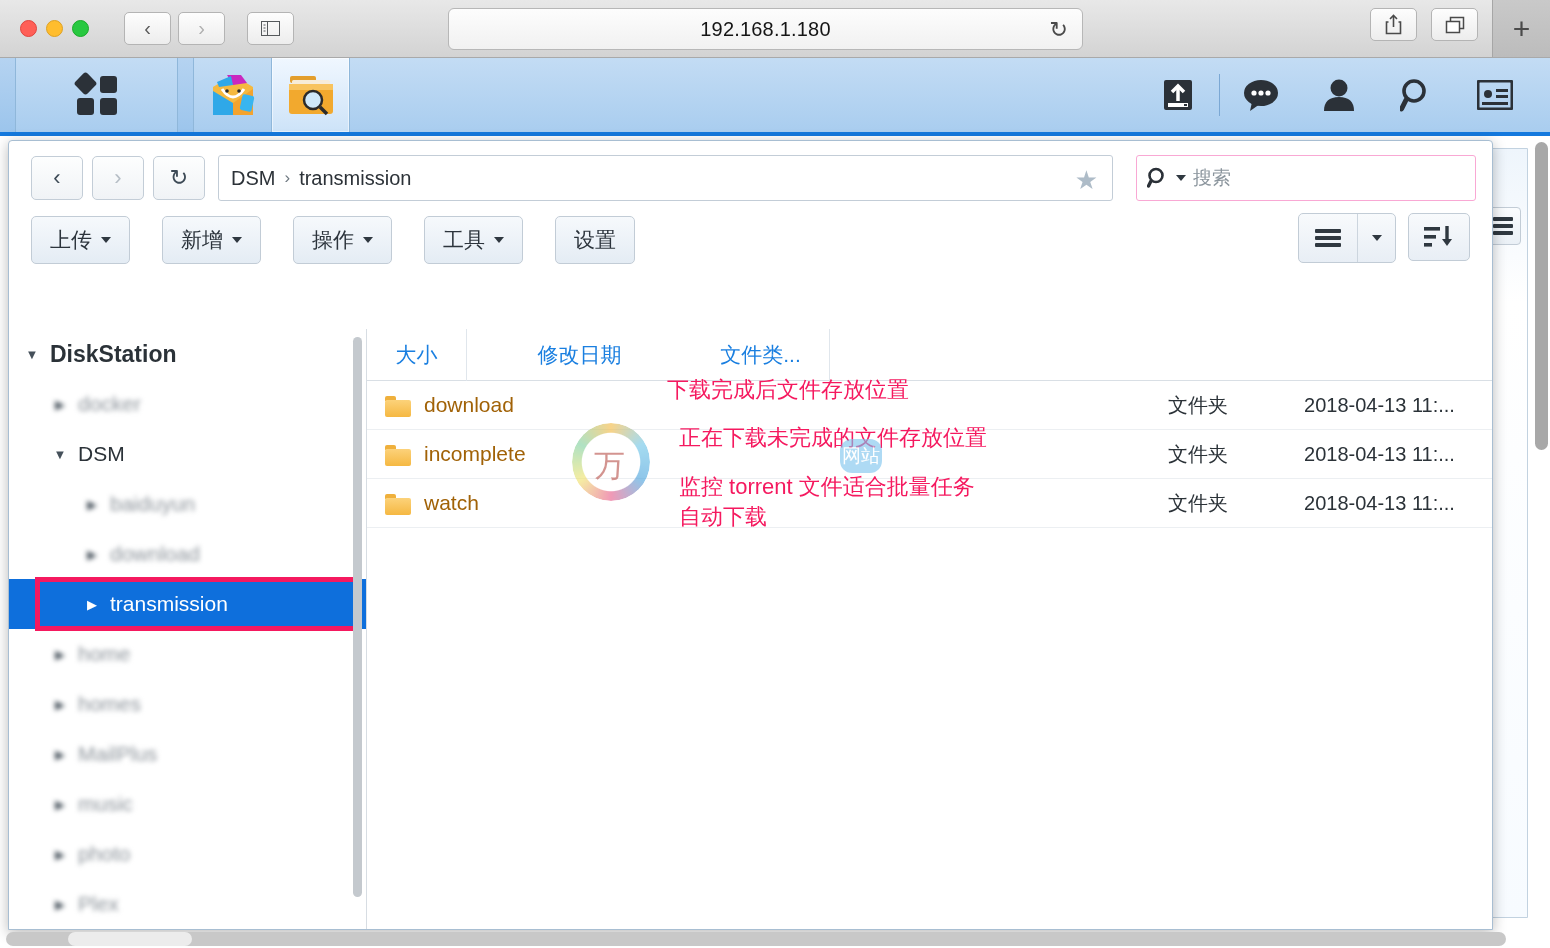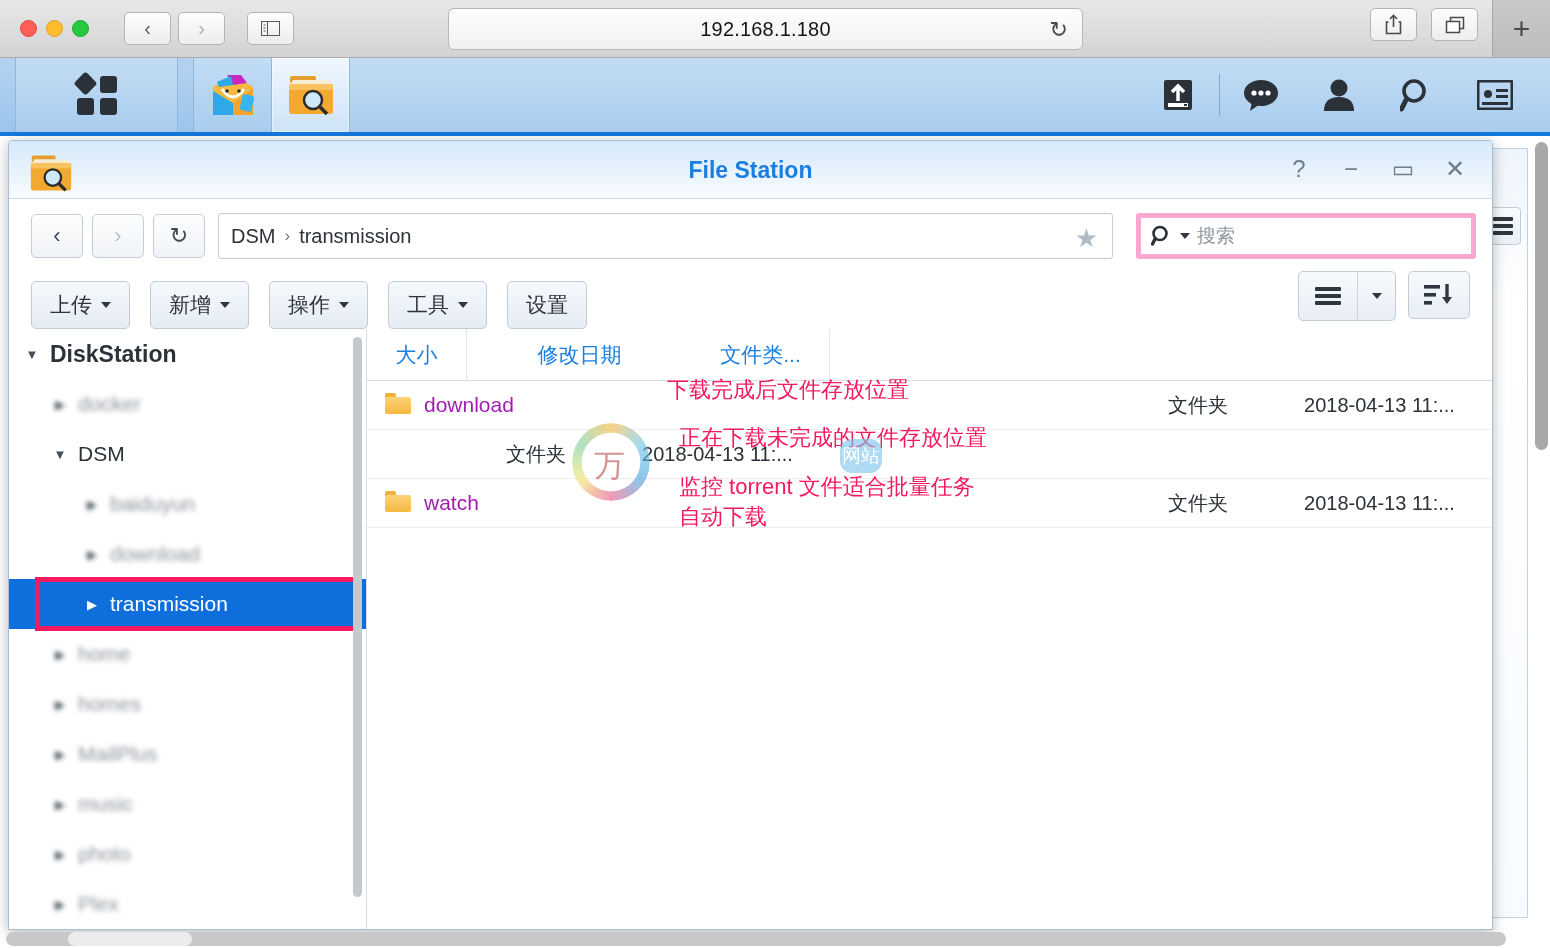--- a/index.html
+++ b/index.html
@@ -111,27 +111,27 @@
   }
   .nav-sq.dim { color: #b6bec6; }
   .breadcrumb-box {
     width: 895px; height: 46px; background: #fff; border: 1px solid #c3cdd7; border-radius: 3px;
     display: flex; align-items: center; padding: 0 12px; position: relative; margin-left: 4px;
   }
   .crumb { font-size: 20px; color: #2c3238; }
   .crumb-sep { font-size: 17px; color: #6e7880; margin: 0 9px; }
   .crumb-star { position: absolute; right: 14px; top: 9px; font-size: 26px; color: #aebcc8; }
   .search-box {
-    width: 340px; height: 46px; background: #fff; border: 5px solid #f9a8d4; border-radius: 3px;
+    width: 340px; height: 46px; background: #fff; border: 1px solid #f9a8d4; border-radius: 3px;
     display: flex; align-items: center; padding: 0 10px; gap: 7px; margin-left: 14px;
   }
   .search-ph { font-size: 19px; color: #8b959d; }
   .caret-dn { width: 0; height: 0; border-left: 5px solid transparent; border-right: 5px solid transparent; border-top: 6px solid #2f3840; }
 
-  .fs-toolbar { height: 66px; padding: 4px 0 0 22px; display: flex; align-items: flex-end; gap: 20px; position: relative; }
+  .fs-toolbar { height: 66px; padding: 4px 0 0 22px; display: flex; align-items: center; gap: 32px; position: relative; }
   .tb-btn {
     height: 48px; padding: 0 18px; border-radius: 5px;
     background: linear-gradient(#f6f9fc, #e4ecf4); border: 1px solid #c2ccd6;
     display: flex; align-items: center; gap: 9px;
     font-size: 21px; color: #2c343c;
   }
   .tb-right { position: absolute; right: 22px; top: 8px; display: flex; gap: 12px; }
   .seg { display: flex; border: 1px solid #c2ccd6; border-radius: 5px; overflow: hidden;
          background: linear-gradient(#f8fafc, #e8eef5); }
   .seg-part { width: 58px; height: 48px; display: flex; align-items: center; justify-content: center; }
@@ -165,22 +165,22 @@
     display: flex; align-items: center; justify-content: center;
     font-size: 21px; color: #1a7fe0; border-right: 1px solid #e0e6ec; height: 52px;
   }
   .lh.name { flex: 1; justify-content: flex-start; padding-left: 18px; }
   .lh.size { width: 100px; }
   .lh.type { width: 138px; }
   .lh.date { width: 225px; border-right: none; }
   .asc { margin-left: 8px; font-size: 12px; }
 
   .row { display: flex; height: 49px; border-bottom: 1px solid #eceff2; align-items: center; }
-  .c-name { flex: 1; display: flex; align-items: flex-start; gap: 13px; padding-left: 18px;
-            font-size: 21px; color: #a21caf; }
+  .c-name { flex: 1; display: flex; align-items: flex-end; gap: 13px; padding-left: 18px;
+            font-size: 21px; color: #a16207; }
   .c-size { width: 100px; }
   .c-type { width: 138px; text-align: center; font-size: 20px; color: #2b3238; }
   .c-date { width: 225px; text-align: center; font-size: 20px; color: #2b3238; }
 
   .folder-ic { width: 26px; height: 21px; position: relative; flex: none; }
   .folder-ic .tab { position: absolute; left: 0; top: 0; width: 11px; height: 5px;
                     background: #efb03c; border-radius: 2px 2px 0 0; }
   .folder-ic .bd { position: absolute; left: 0; top: 4px; width: 26px; height: 17px;
                    background: linear-gradient(#fcd27a, #f5b842); border-radius: 2px; }
 
@@ -362,39 +362,20 @@
     <span class="bars small">
         <i></i>
         <i></i>
         <i></i>
       </span>
   </div>
 </div>
 
 <div class="fs-window">
 
-  <div class="fs-titlebar">
-    <span class="fs-appicon">
-      <svg width="48" height="44" viewBox="0 0 52 48">
-        <rect x="5" y="5" width="26" height="7" rx="2" fill="#e39e2c"></rect>
-        <rect x="7" y="9" width="38" height="6" rx="1.5" fill="#f7ecd8"></rect>
-        <rect x="4" y="13" width="44" height="30" rx="3" fill="#f2a92e"></rect>
-        <rect x="4" y="13" width="44" height="6" fill="#f8c35e"></rect>
-        <circle cx="28" cy="29" r="9" fill="#cfe9fb" stroke="#2b2b2b" stroke-width="2.5"></circle>
-        <line x1="35" y1="36" x2="42" y2="43" stroke="#2b2b2b" stroke-width="3.5"></line>
-      </svg>
-    </span>
-    <div class="fs-title">File Station</div>
-    <div class="fs-wincontrols">
-      <div class="wc">?</div>
-      <div class="wc">−</div>
-      <div class="wc">▭</div>
-      <div class="wc">✕</div>
-    </div>
-  </div>
 
   <div class="fs-navbar">
     <div class="nav-sq">‹</div>
     <div class="nav-sq dim">›</div>
     <div class="nav-sq">↻</div>
 
     <div class="breadcrumb-box">
       <span class="crumb">DSM</span>
       <span class="crumb-sep">›</span>
       <span class="crumb">transmission</span>
@@ -526,20 +507,27 @@
               <span class="bd"></span>
             </span>
           <span>download</span>
         </div>
         <div class="c-size"></div>
         <div class="c-type">文件夹</div>
         <div class="c-date">2018-04-13 11:...</div>
       </div>
 
       <div class="row">
+        <div class="c-name">
+          <span class="folder-ic">
+              <span class="tab"></span>
+              <span class="bd"></span>
+            </span>
+          <span>incomplete</span>
+        </div>
         <div class="c-size"></div>
         <div class="c-type">文件夹</div>
         <div class="c-date">2018-04-13 11:...</div>
       </div>
 
       <div class="row">
         <div class="c-name">
           <span class="folder-ic">
               <span class="tab"></span>
               <span class="bd"></span>

